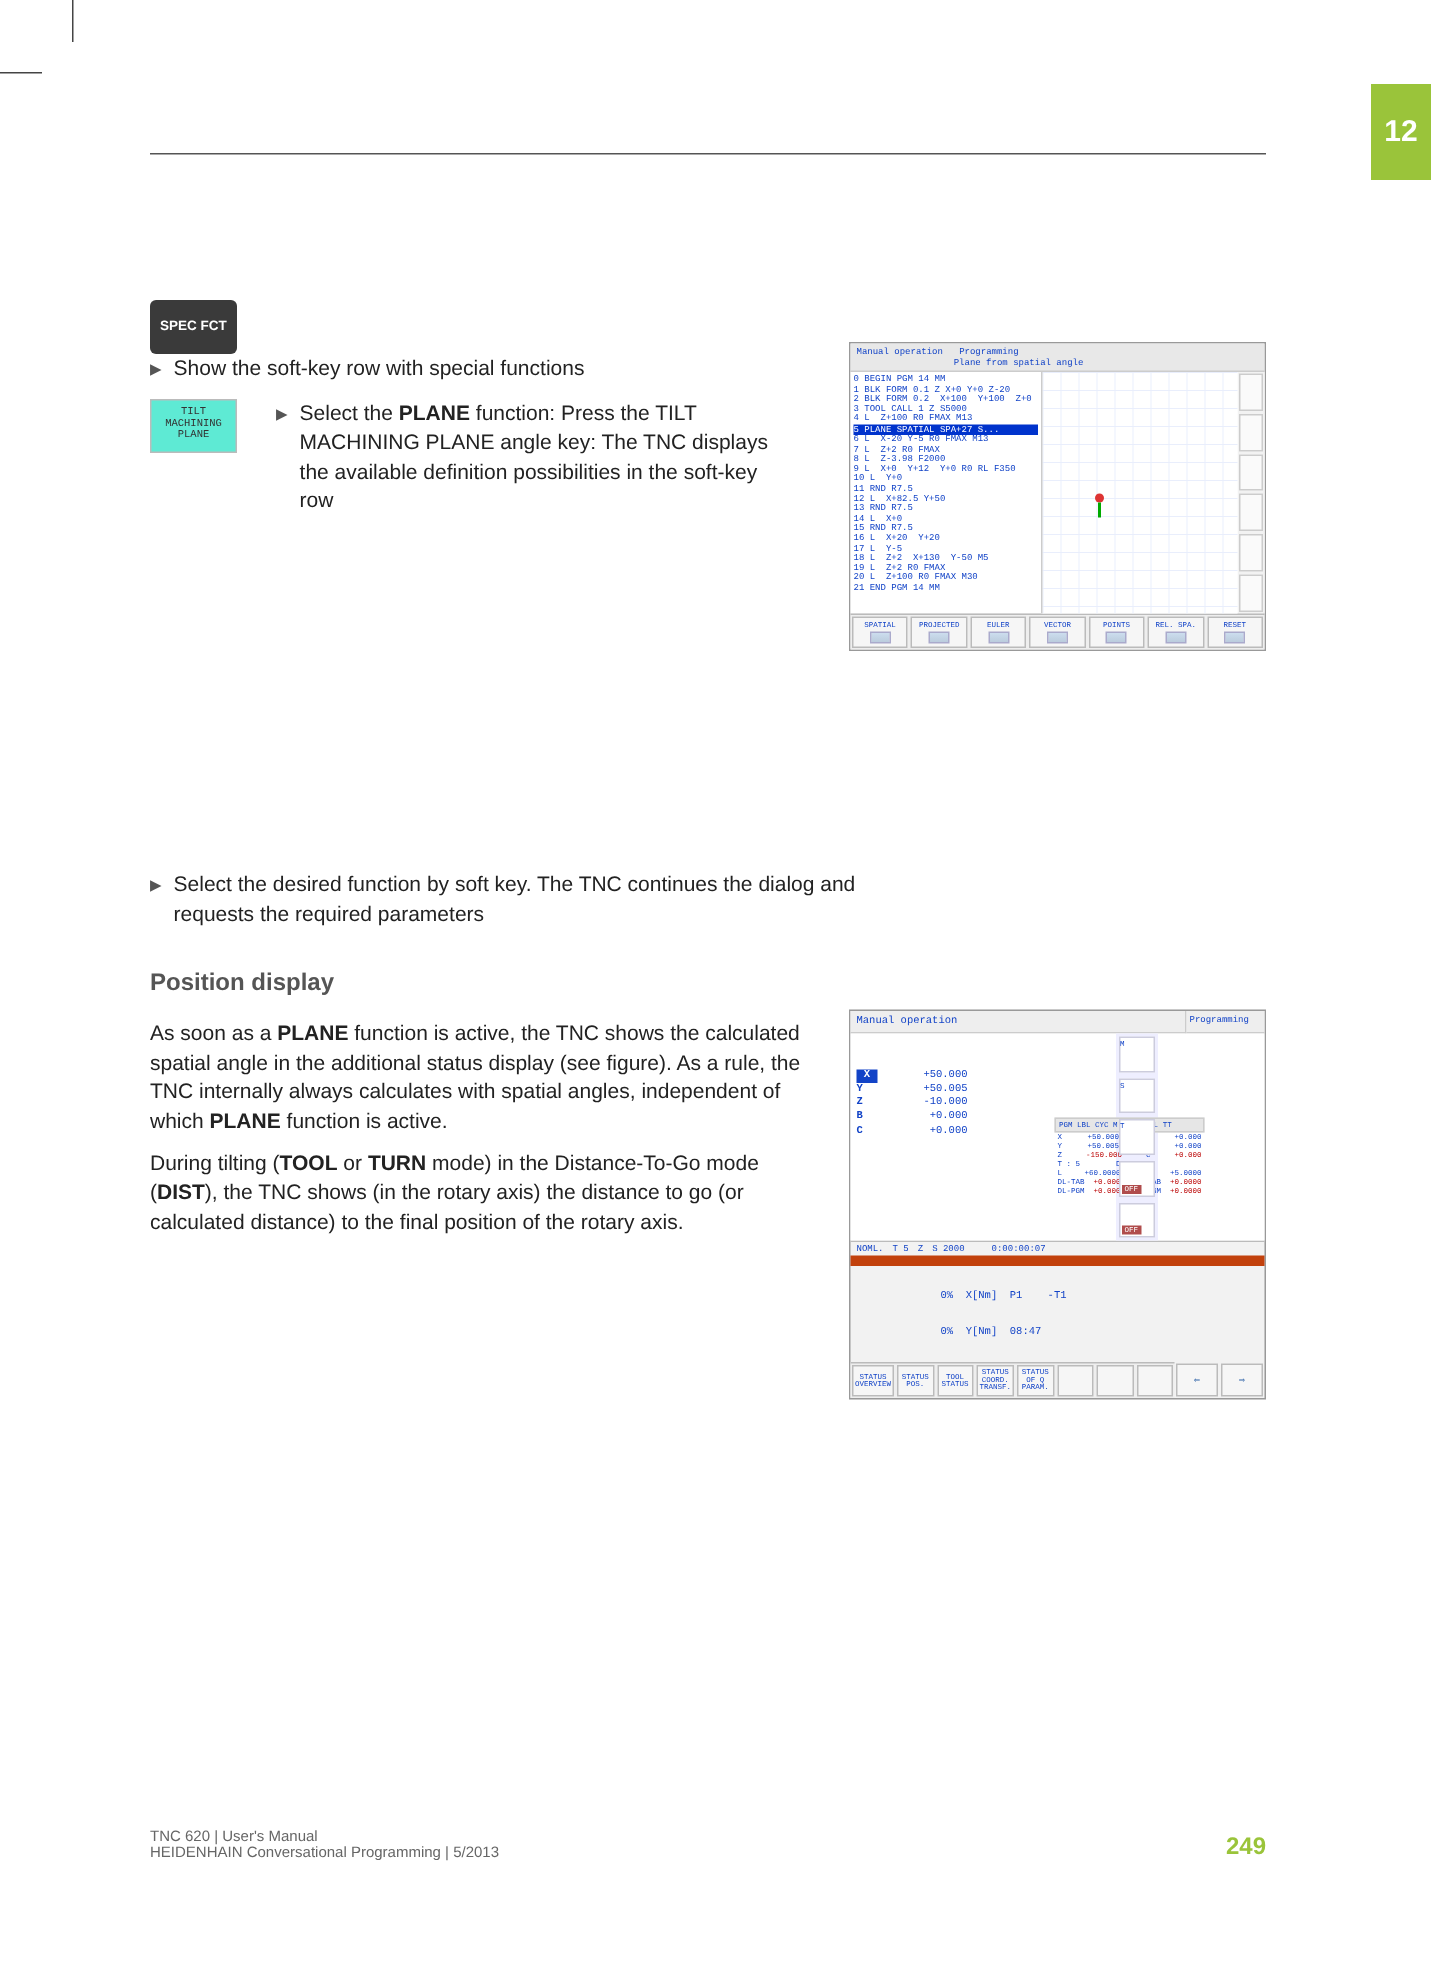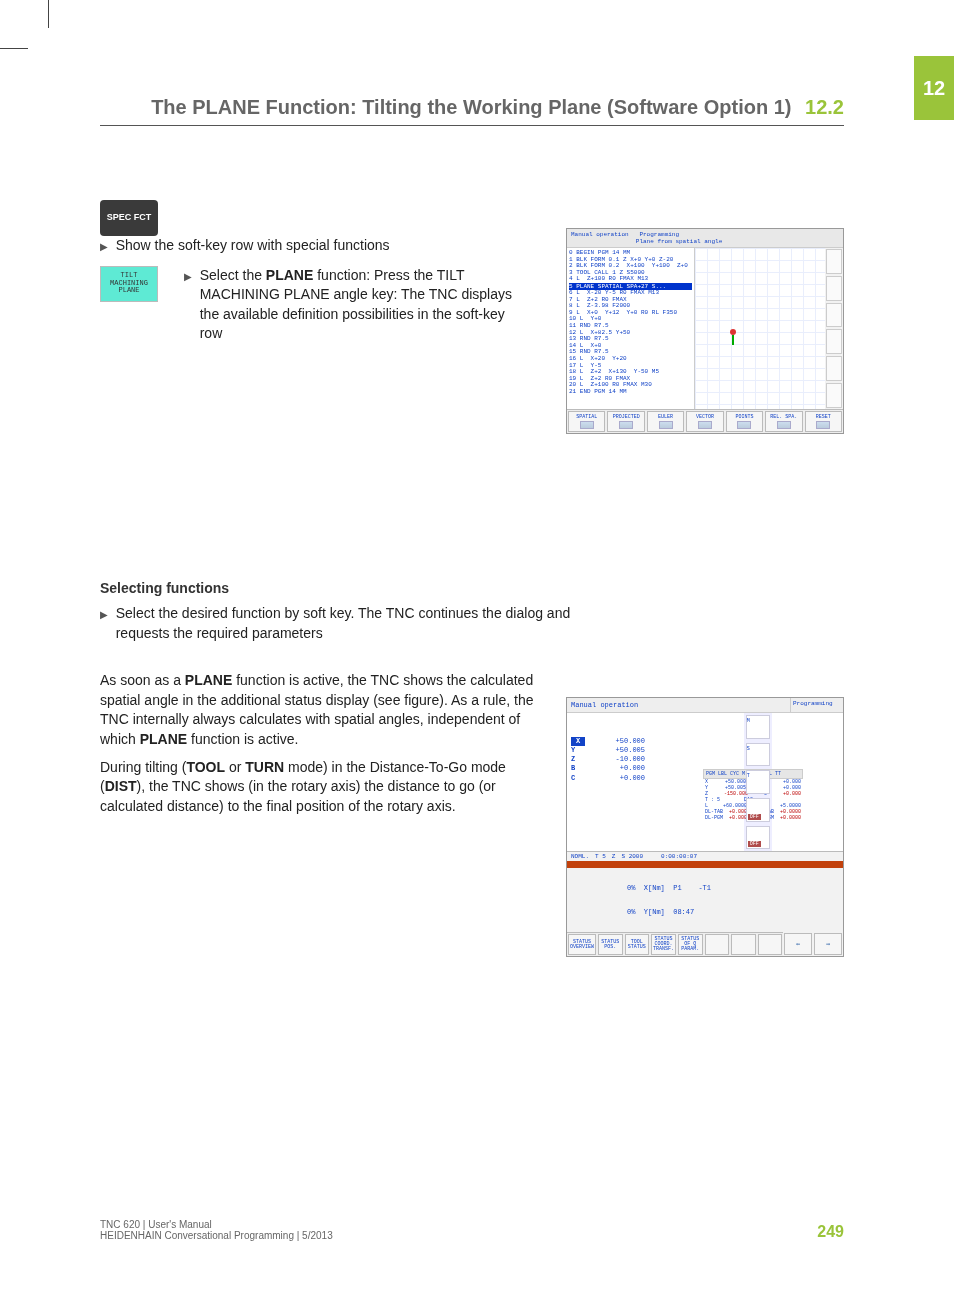--- a/index.html
+++ b/index.html
@@ -214,24 +214,20 @@
 <body>
 
 <div class="crop-marks">
   <div class="crop-h"></div>
   <div class="crop-v"></div>
 </div>
 
 <div class="chapter-tab">12</div>
 
 <div class="page-header">
-  <div class="title">
-    <span>The PLANE Function: Tilting the Working Plane (Software Option 1)</span>
-    <span class="secnum">12.2</span>
-  </div>
   <div class="header-rule"></div>
 </div>
 
 <div class="content">
 
 
   <div class="row" style="position:relative;flex-direction:column;">
     <div class="keycap">SPEC FCT</div>
     <div class="bullet-line">
       <span class="tri">▶</span>
@@ -319,28 +315,28 @@
           <span class="ico"></span>
         </div>
         <div class="sk">
           <span>RESET</span>
           <span class="ico"></span>
         </div>
       </div>
   </div>
 
   <div class="section2">
-    <div class="h3">Selecting functions</div>
     <div class="bullet-wide">
       <span class="tri">▶</span>
       <span>Select the desired function by soft key. The TNC continues the dialog and requests the required parameters</span>
     </div>
   </div>
 
   <div class="section3">
+    <div class="h2">Position display</div>
     <div class="para">
       <span>As soon as a </span><b>PLANE</b><span> function is active, the TNC shows the calculated spatial angle in the additional status display (see figure). As a rule, the TNC internally always calculates with spatial angles, independent of which </span><b>PLANE</b><span> function is active.</span>
     </div>
     <div class="para">
       <span>During tilting (</span><b>TOOL</b><span> or </span><b>TURN</b><span> mode) in the Distance-To-Go mode (</span><b>DIST</b><span>), the TNC shows (in the rotary axis) the distance to go (or calculated distance) to the final position of the rotary axis.</span>
     </div>
 
     <div class="screenshot2">
       <div class="s2-top">
         <div class="s2-title">Manual operation</div>

